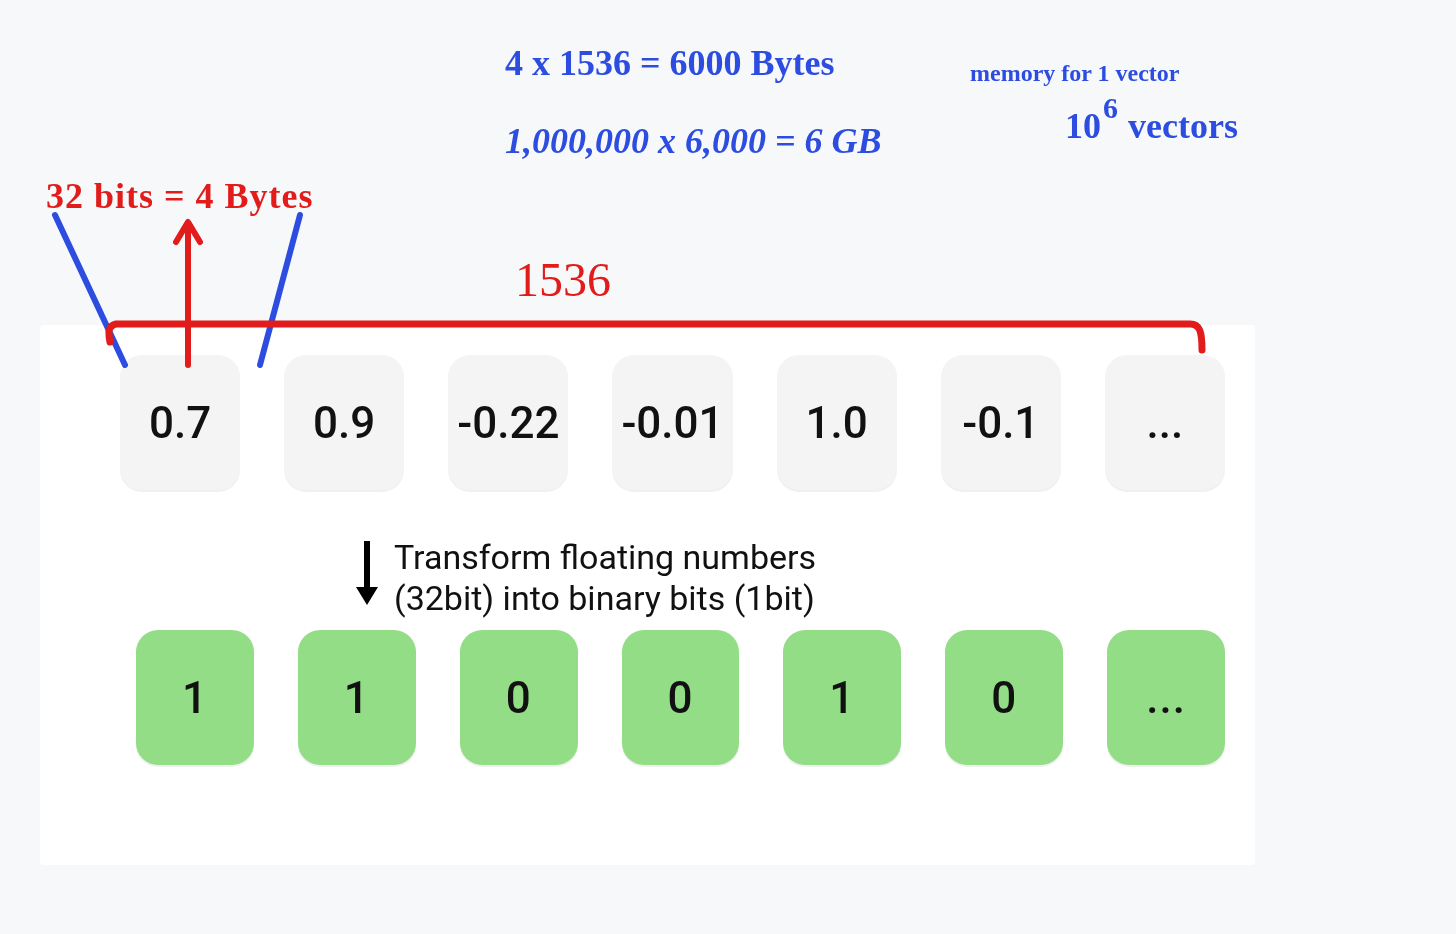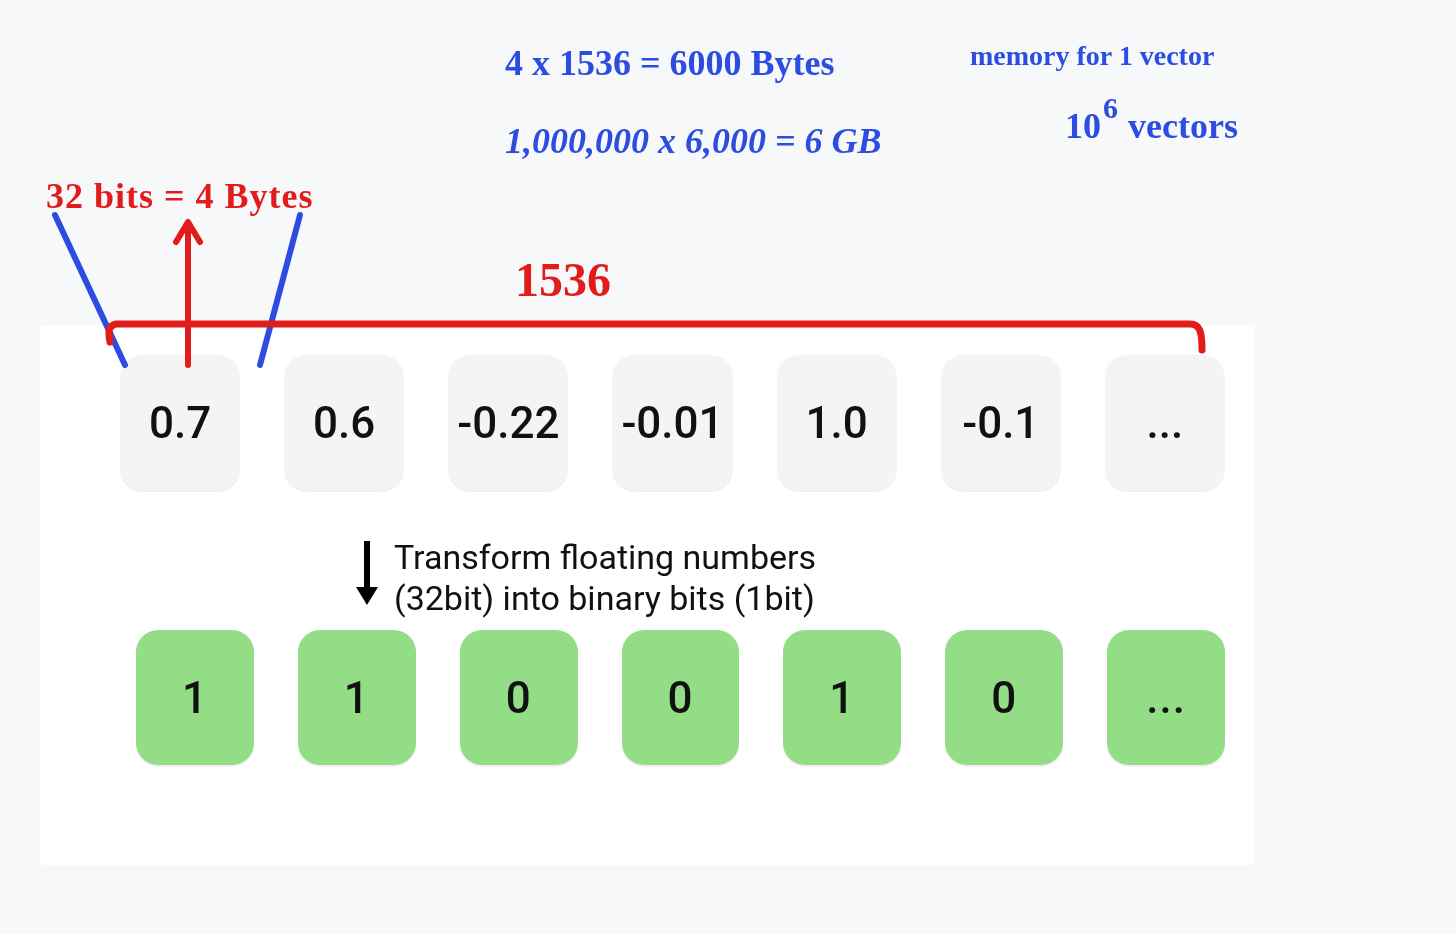--- a/index.html
+++ b/index.html
@@ -19,29 +19,29 @@
     font-family: "Comic Sans MS", "Comic Sans", "Segoe Script", cursive;
     font-weight: 700;
     text-align: right;
   }
   .blue  { color: #2d4de0; }
   .red   { color: #e21b1b; }
 
   
   .calc1 { position:absolute; left:505px; top:42px;  font-size:36px; }
   .calc2 { position:absolute; left:505px; top:120px; font-size:36px;font-style:italic; }
-  .mem1  { position:absolute; left:970px; top:40px;  font-size:28px; }
+  .mem1  { position:absolute; left:970px; top:60px;  font-size:24px; }
   .mem2  { position:absolute; left:1030px; top:105px; font-size:36px;margin-left:35px; }
   .mem2 .exp { position:relative; top:-20px; font-size:30px; margin:0 10px 0 2px; }
 
   
   .bits { position:absolute; left:30px; top:175px; font-size:36px; letter-spacing:1px;margin-left:16px; }
 
   
-  .dim  { position:absolute; left:515px; top:252px; font-size:48px; font-weight:700; }
+  .dim  { position:absolute; left:515px; top:252px; font-size:48px; font-weight:400; }
 
   
   svg.ann {
     position:absolute; left:0; top:0; width:1456px; height:934px;
     pointer-events:none;
   }
 
   
   .panel {
     position:absolute;
@@ -102,21 +102,21 @@
   <div class="ink blue mem2">
     <span>10</span><span class="exp">6</span><span>vectors</span>
   </div>
 
   <div class="ink red bits">32 bits = 4 Bytes</div>
   <div class="ink red dim">1536</div>
 
   <div class="panel">
     <div class="row floats">
       <div class="cell float">0.7</div>
-      <div class="cell float">0.6</div>
+      <div class="cell float">0.9</div>
       <div class="cell float">-0.22</div>
       <div class="cell float">-0.01</div>
       <div class="cell float">1.0</div>
       <div class="cell float">-0.1</div>
       <div class="cell float">...</div>
     </div>
 
     <div class="transform">
       <svg width="34" height="70" viewBox="0 0 34 70">
         <line x1="17" y1="4" x2="17" y2="56" stroke="#000" stroke-width="6"></line>

